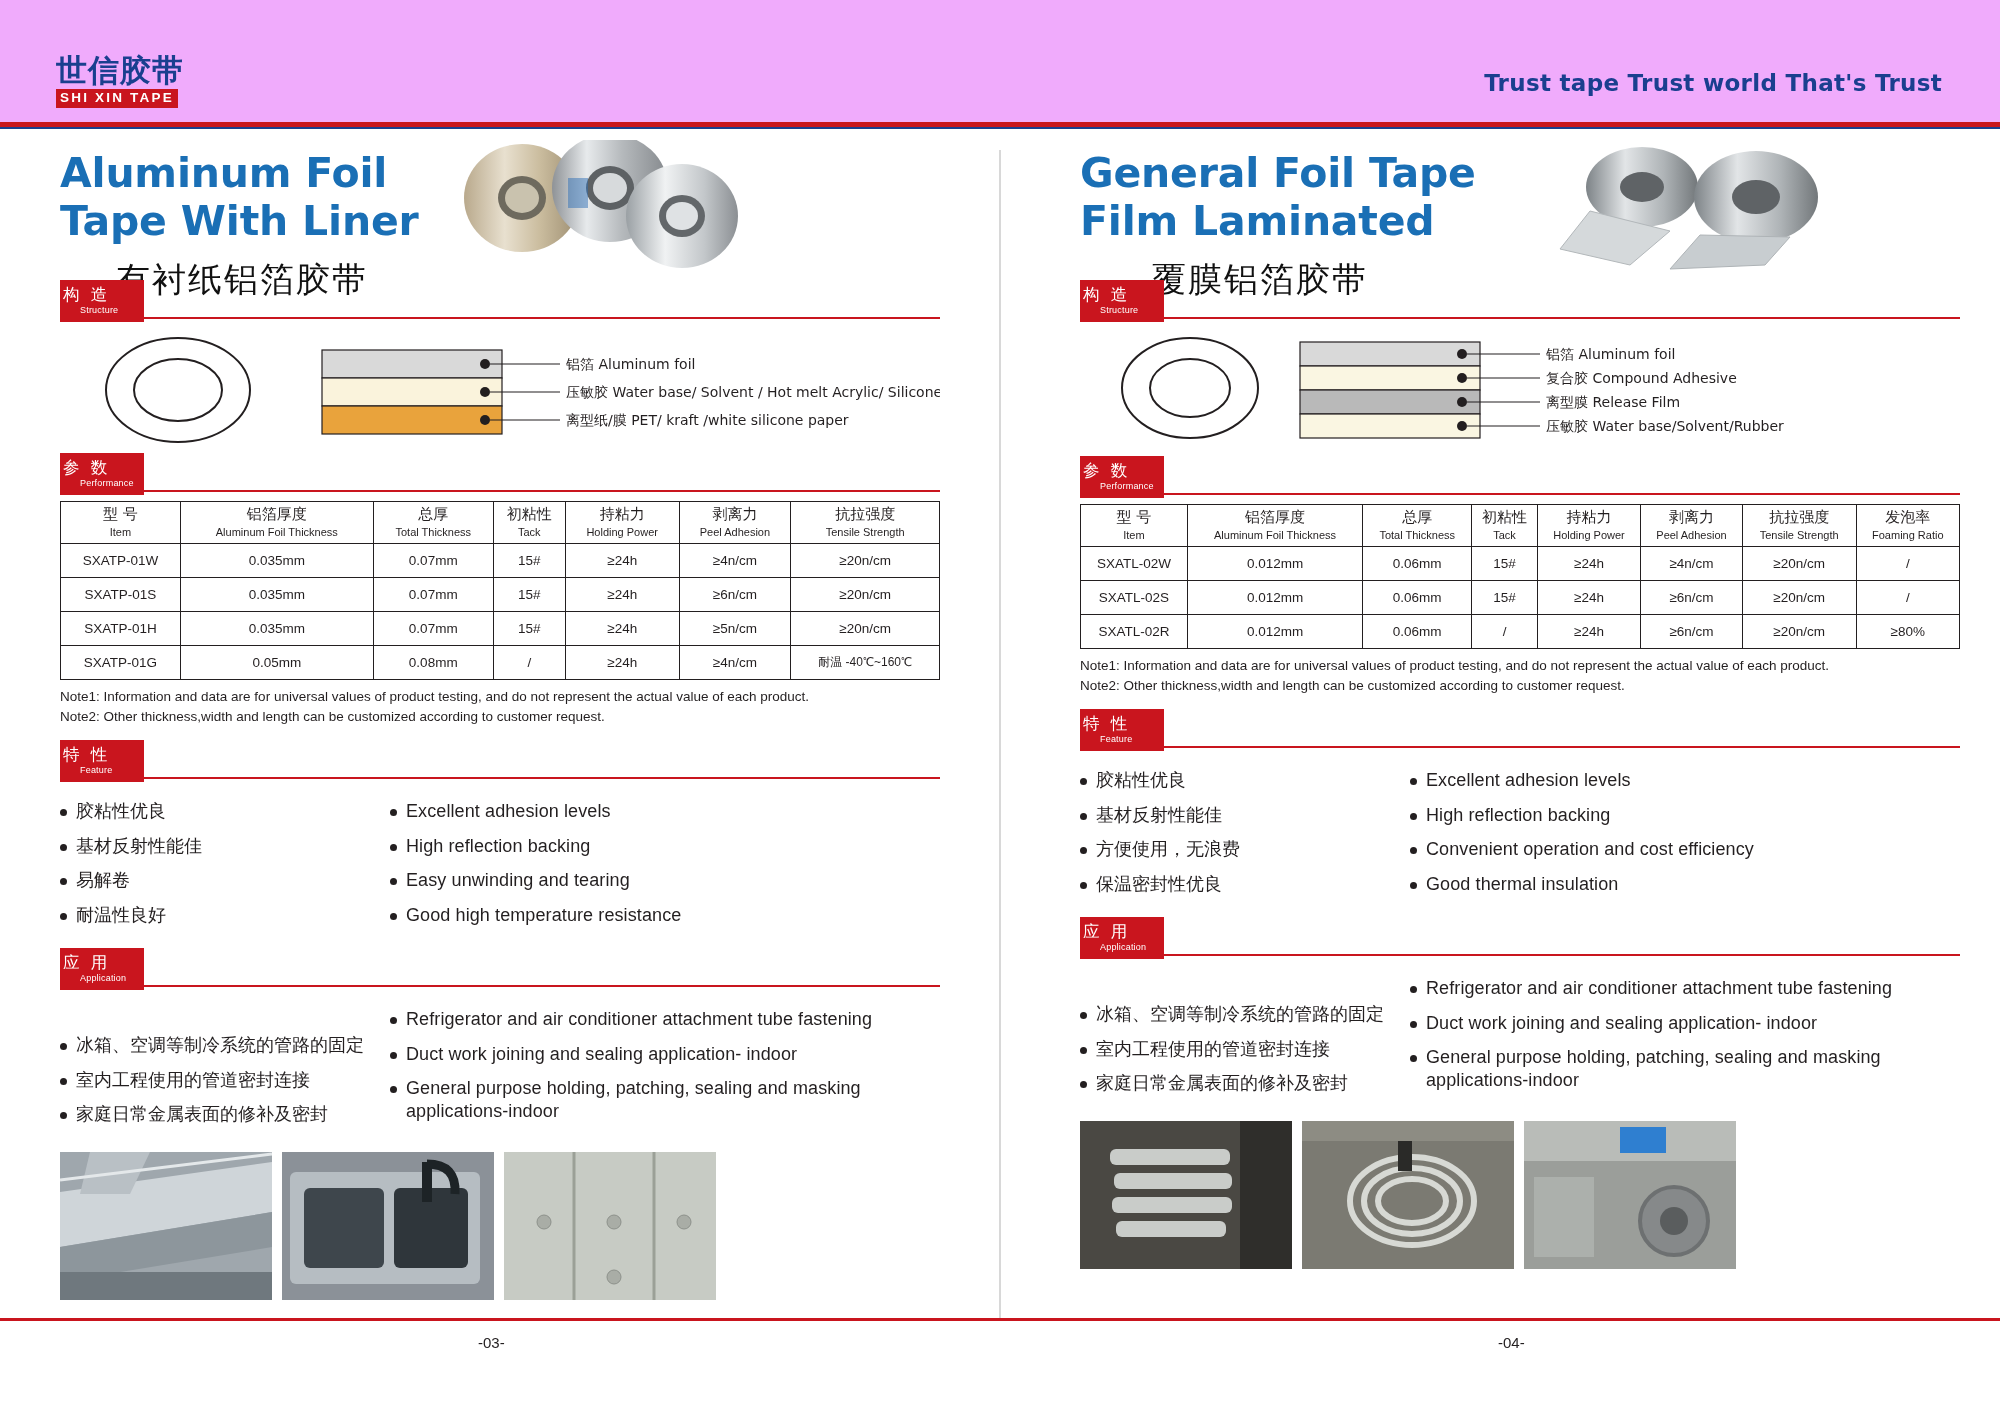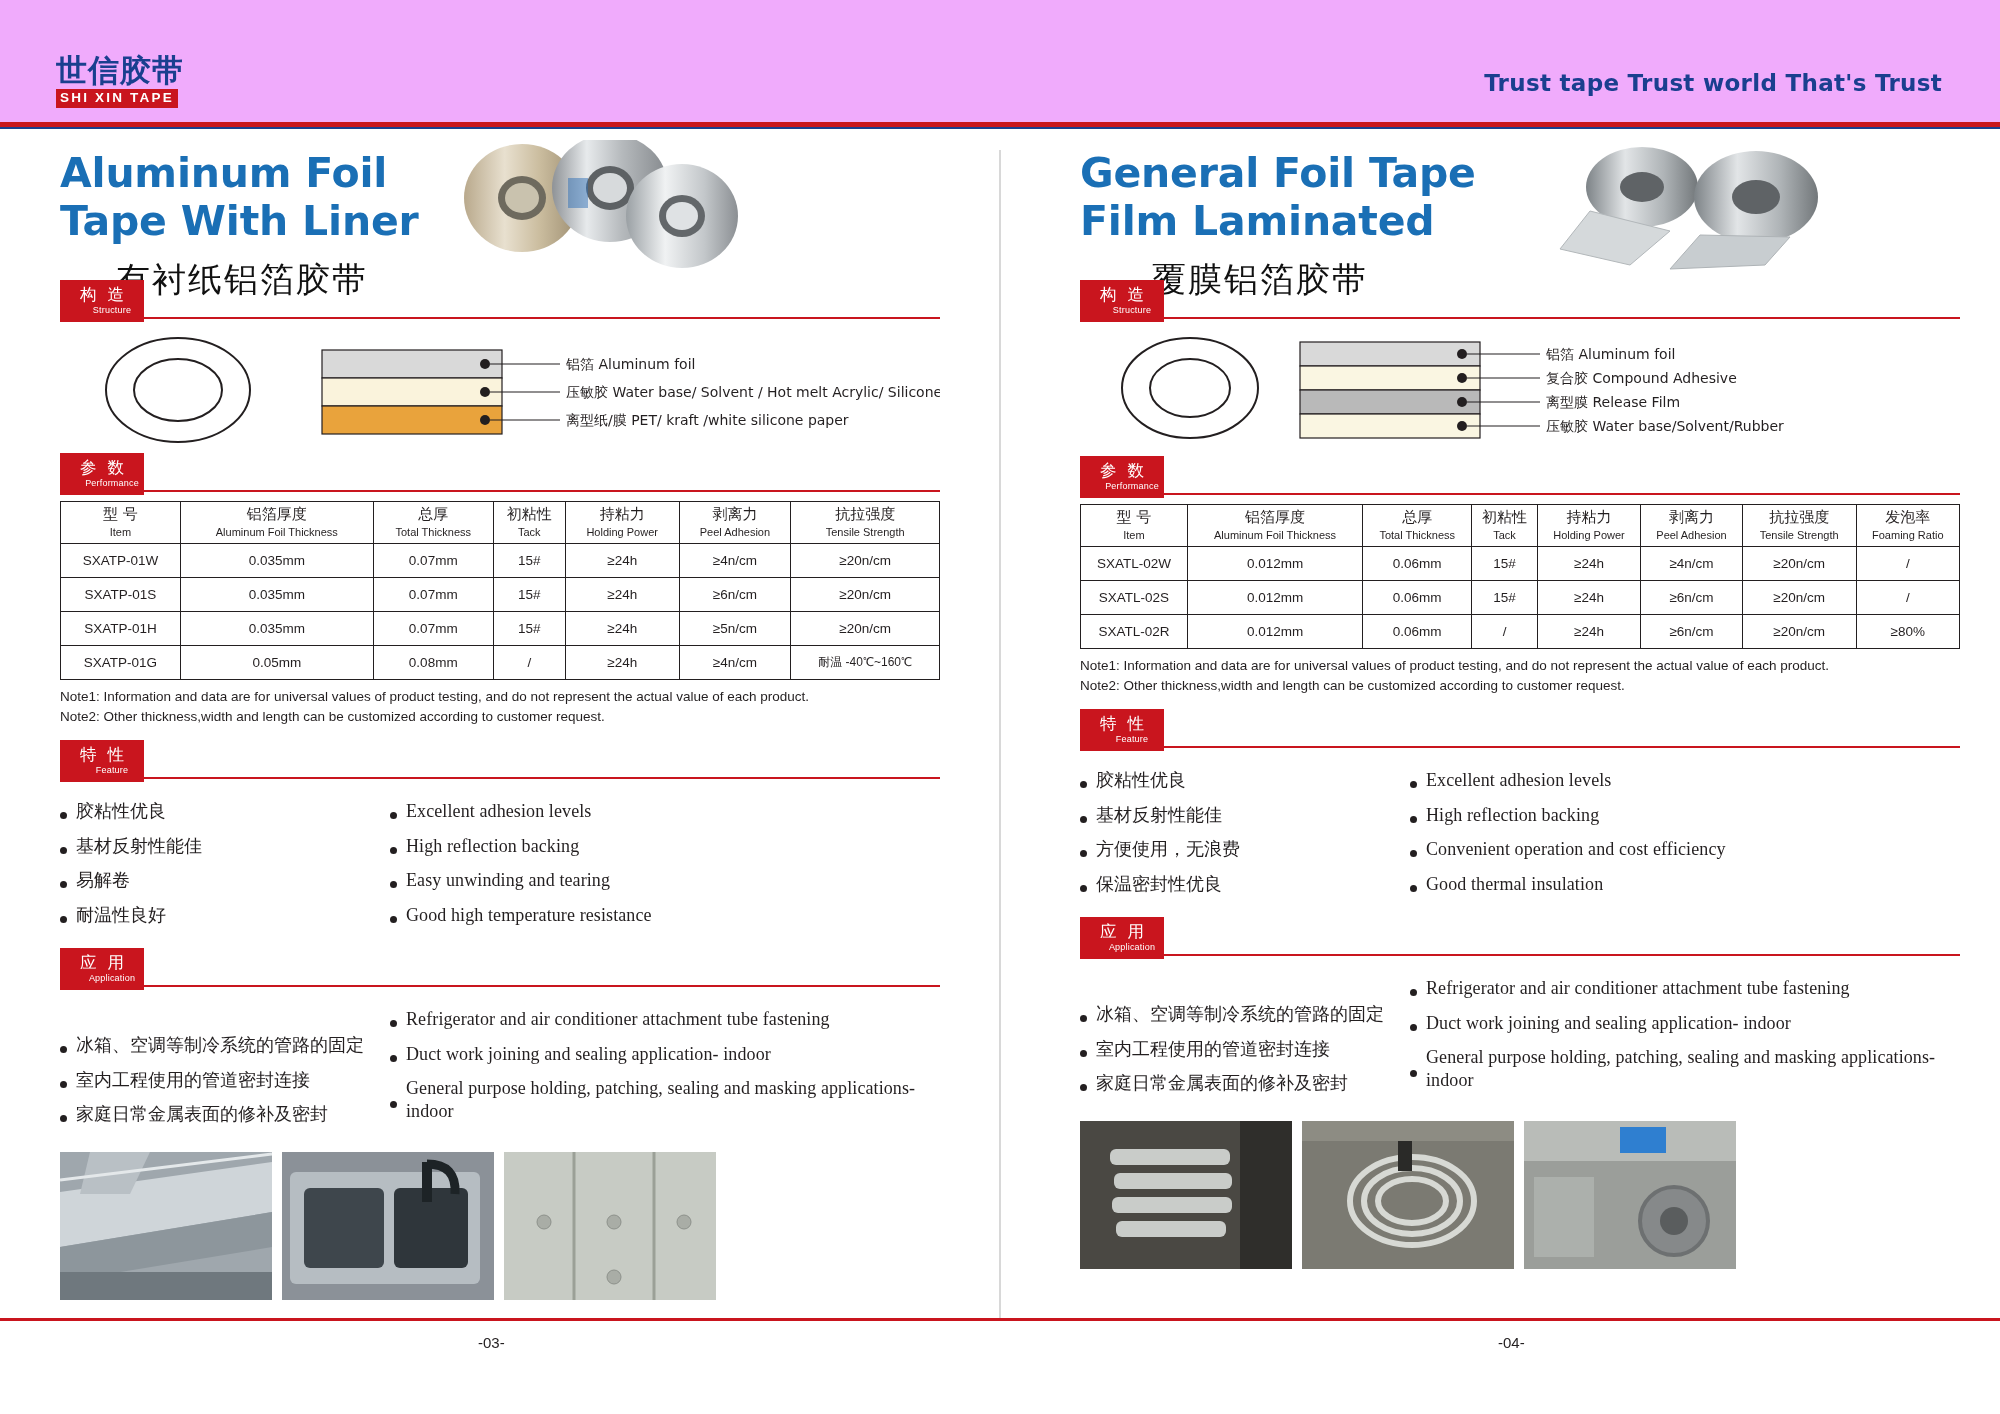--- a/index.html
+++ b/index.html
@@ -73,21 +73,21 @@
   .rolls { position:absolute; }
 
   
   .sec {
     position:relative; height:42px; margin-bottom:6px;
   }
   .sec .badge {
     position:absolute; left:0; top:0;
     background:#c9151e; color:#fff;
     width:84px; height:42px;
-    display:flex; flex-direction:column; align-items:center; justify-content:center;
+    display:flex; flex-direction:column; align-items:flex-start; justify-content:center;
     line-height:1;
   }
   .sec .badge .cn { font-size:16.5px; letter-spacing:3px; font-family:"DejaVu Sans",sans-serif; padding-left:3px;}
   .sec .badge .en { font-size:9px; margin-top:3px; letter-spacing:.2px;padding-left:20px; }
   .sec .line {
     position:absolute; left:84px; right:0; top:37px; height:2px; background:#c9151e;
   }
 
   
   .struct { position:relative; height:120px; }
@@ -112,23 +112,23 @@
 
   .notes {
     font-size:13.5px; line-height:1.45; margin-top:7px; color:#231f20;
   }
 
   
   .two-col { display:flex; gap:0px; }
   .col-cn { width:330px; }
   .col-en { flex:1; }
   .li {
-    display:flex; align-items:center;
+    display:flex; align-items:flex-start;
     font-size:18px; line-height:1.25; margin:12px 0;
-    font-family:Liberation Serif, serif;
+    font-family:Liberation Sans, sans-serif;
     color:#231f20;
   }
   .li .dot {
     width:7px; height:7px; border-radius:50%; background:#231f20;
     margin:9px 9px 0 0; flex:0 0 7px;
   }
   .li.en { font-size:18px; letter-spacing:.1px; }
 
   
   .photos { display:flex; gap:10px; margin-top:12px; }

